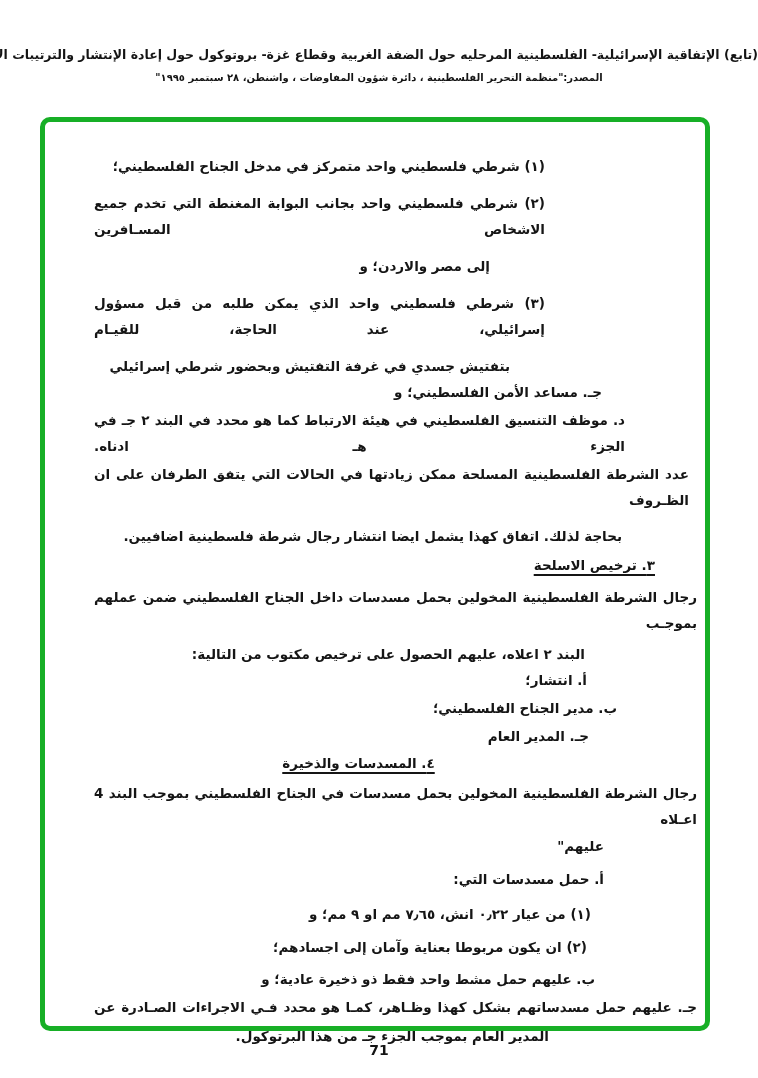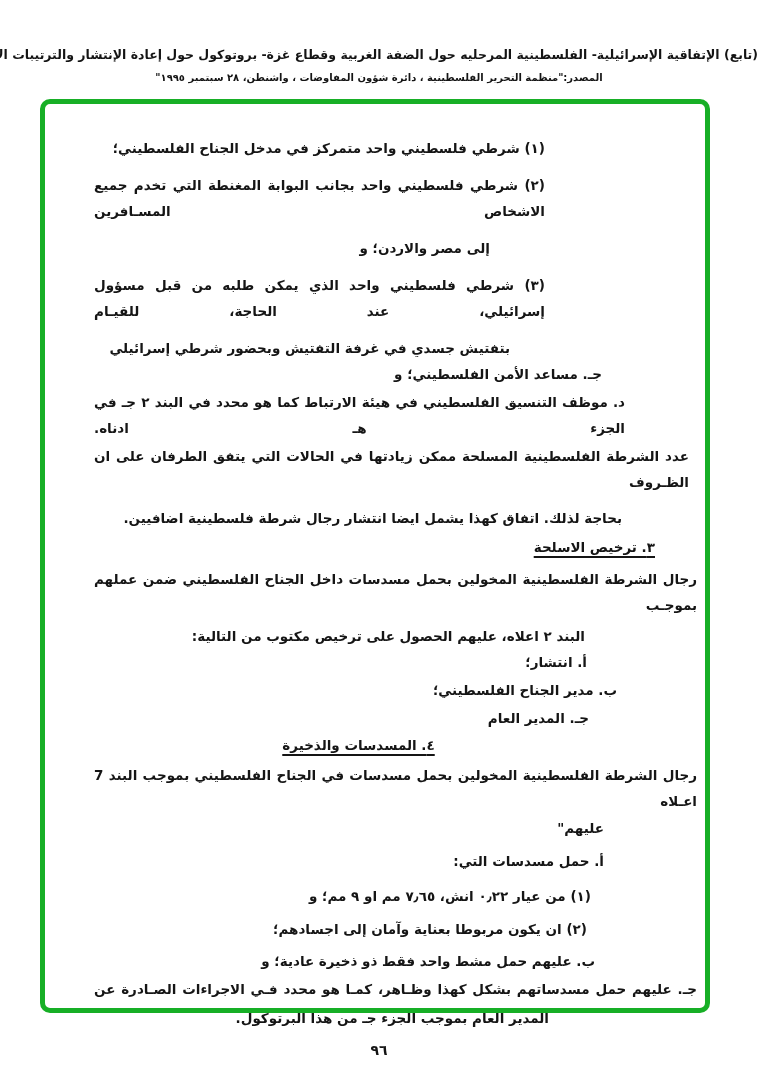--- a/index.html
+++ b/index.html
@@ -28,21 +28,21 @@
   }
   .header-source {
     font-size: 10px;
     font-weight: bold;
     margin-top: 8px;
     white-space: nowrap;
   }
   .green-box {
     position: absolute;
     left: 40px;
-    top: 99px;
+    top: 117px;
     width: 670px;
     height: 914px;
     box-sizing: border-box;
     border: 5px solid #17AF26;
     border-radius: 10px;
     padding: 31px 8px 0 49px;
     direction: rtl;
   }
   .line {
     font-size: 13.5px;
@@ -96,28 +96,28 @@
         <div class="line fill" style="margin-right: 72px; margin-bottom: 2px;">د.  موظف التنسيق الفلسطيني في هيئة الارتباط كما هو محدد في البند ٢ جـ في الجزء هـ ادناه.</div>
         <div class="line fill" style="margin-right: 8px; margin-bottom: 10px;">عدد الشرطة الفلسطينية المسلحة ممكن زيادتها في الحالات التي يتفق الطرفان على ان الظـروف</div>
         <div class="line" style="margin-right: 75px; margin-bottom: 3px;">بحاجة لذلك. اتفاق كهذا يشمل ايضا انتشار رجال شرطة فلسطينية اضافيين.</div>
         <div class="line underline" style="margin-right: 42px; margin-bottom: 6px;">٣.  ترخيص الاسلحة</div>
         <div class="line fill" style="margin-right: 0px; margin-bottom: 5px;">رجال الشرطة الفلسطينية المخولين بحمل مسدسات داخل الجناح الفلسطيني ضمن عملهم بموجـب</div>
         <div class="line" style="margin-right: 112px; margin-bottom: 0px;">البند ٢ اعلاه، عليهم الحصول على ترخيص مكتوب من التالية:</div>
         <div class="line" style="margin-right: 110px; margin-bottom: 2px;">أ.   انتشار؛</div>
         <div class="line" style="margin-right: 80px; margin-bottom: 2px;">ب.  مدير الجناح الفلسطيني؛</div>
         <div class="line" style="margin-right: 108px; margin-bottom: 1px;">جـ.  المدير العام</div>
         <div class="line underline" style="margin-right: 74px; margin-bottom: 4px; text-align: center;">٤.  المسدسات والذخيرة</div>
-        <div class="line fill" style="margin-right: 0px; margin-bottom: 1px;">رجال الشرطة الفلسطينية المخولين بحمل مسدسات في الجناح الفلسطيني بموجب البند 7 اعـلاه</div>
+        <div class="line fill" style="margin-right: 0px; margin-bottom: 1px;">رجال الشرطة الفلسطينية المخولين بحمل مسدسات في الجناح الفلسطيني بموجب البند 4 اعـلاه</div>
         <div class="line" style="margin-right: 93px; margin-bottom: 7px;">عليهم"</div>
         <div class="line" style="margin-right: 93px; margin-bottom: 9px;">أ.   حمل مسدسات التي:</div>
         <div class="line" style="margin-right: 106px; margin-bottom: 7px;">(١) من عيار ٠٫٢٢ انش، ٧٫٦٥ مم او ٩ مم؛ و</div>
         <div class="line" style="margin-right: 110px; margin-bottom: 6px;">(٢) ان يكون مربوطا بعناية وآمان إلى اجسادهم؛</div>
         <div class="line" style="margin-right: 102px; margin-bottom: 2px;">ب.  عليهم حمل مشط واحد فقط ذو ذخيرة عادية؛ و</div>
         <div class="line fill" style="margin-right: 0px; margin-bottom: 3px;">جـ.  عليهم حمل مسدساتهم بشكل كهذا وظـاهر، كمـا هو محدد فـي الاجراءات الصـادرة عن</div>
         <div class="line" style="margin-right: 148px; margin-bottom: 8px;">المدير العام بموجب الجزء جـ من هذا البرتوكول.</div>
       </div>
   </div>
 
   <div class="footer">
-    <span class="page-number">٩٦</span>
+    <span class="page-number">71</span>
   </div>
 
 </div>
 
 </body></html>

